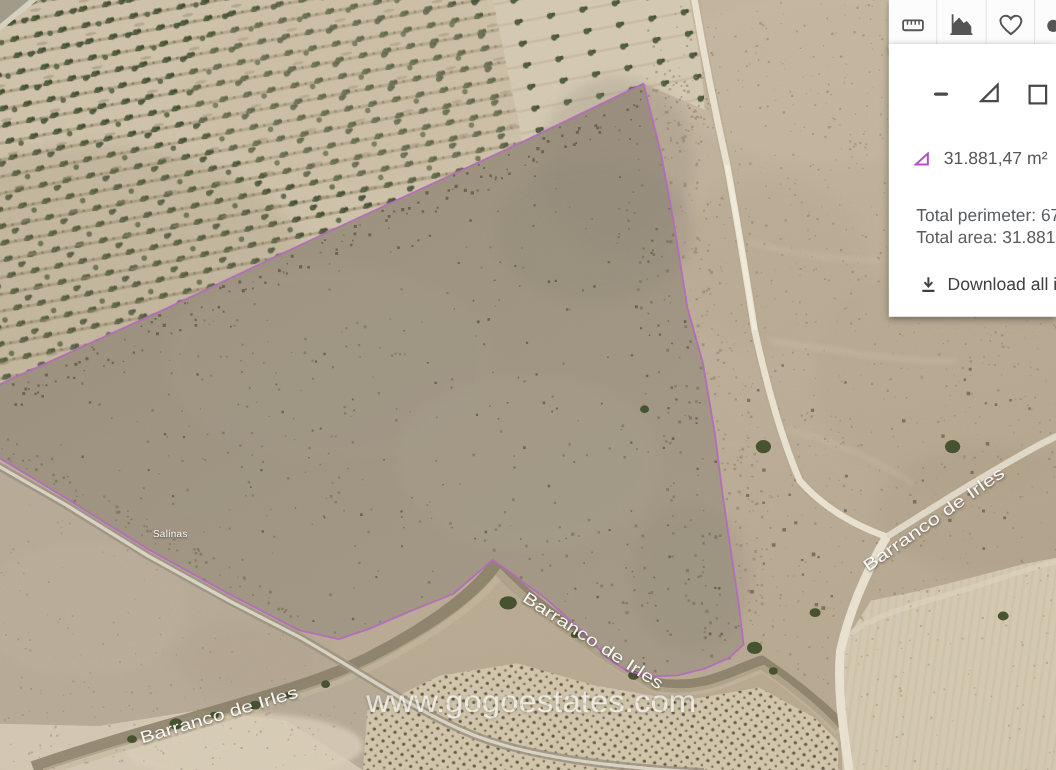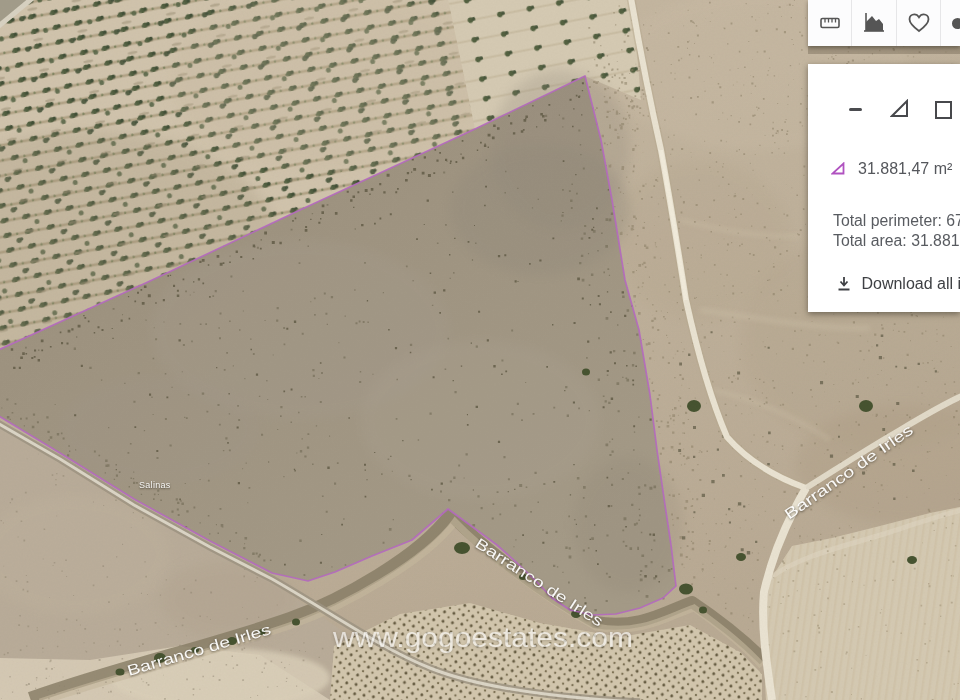--- a/index.html
+++ b/index.html
@@ -199,21 +199,21 @@
 <svg width="22" height="20" viewBox="0 0 22 20">
         <path d="M11 18 C5 13.5 1.5 10 1.5 6.2 C1.5 3.4 3.7 1.4 6.3 1.4 C8.2 1.4 10 2.6 11 4.3 C12 2.6 13.8 1.4 15.7 1.4 C18.3 1.4 20.5 3.4 20.5 6.2 C20.5 10 17 13.5 11 18 Z" fill="none" stroke="#555" stroke-width="1.8"></path>
       </svg>
 </div>
 
 <div style="width:19px;height:46px;position:relative;overflow:hidden;">
       <div style="position:absolute;left:11px;top:18px;width:11px;height:11px;border-radius:50%;background:#555;"></div>
     </div>
 </div>
 
-<div style="position:absolute;left:808px;top:64px;width:152px;height:248px;background:#fff;box-shadow:0 2px 6px rgba(40,35,25,0.5);">
+<div style="position:absolute;left:808px;top:40px;width:152px;height:248px;background:#fff;box-shadow:0 2px 6px rgba(40,35,25,0.5);">
 
 <div style="position:absolute;left:41px;top:44px;width:13px;height:3px;background:#4a4b4f;border-radius:2px;"></div>
 
 <svg style="position:absolute;left:82px;top:35px;" width="19" height="19" viewBox="0 0 19 19">
       <path d="M17 2 V17 H2 Z" fill="none" stroke="#47484c" stroke-width="2"></path>
     </svg>
 
 <div style="position:absolute;left:127px;top:37px;width:13px;height:14px;border:2px solid #47484c;box-sizing:content-box;"></div>
 
 <svg style="position:absolute;left:23px;top:98px;" width="14" height="13" viewBox="0 0 14 13">

